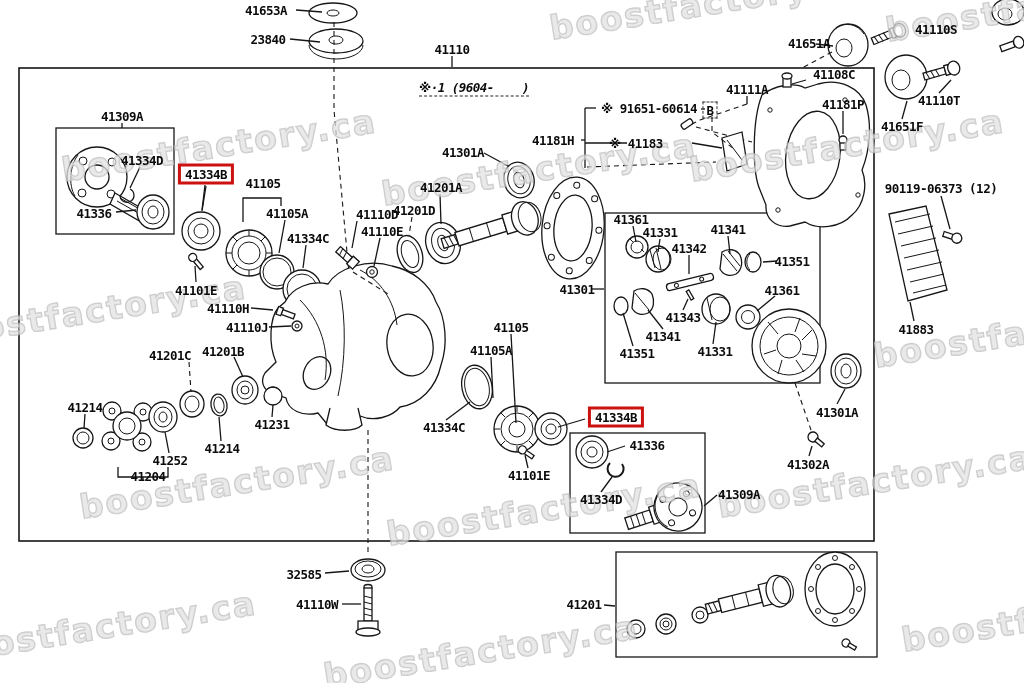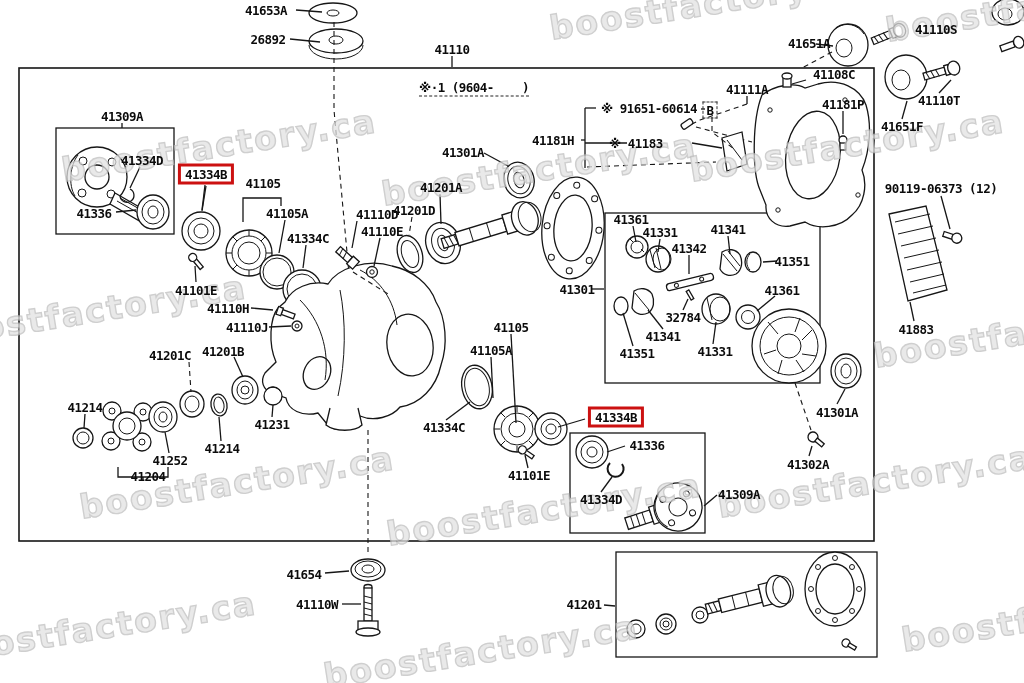--- a/index.html
+++ b/index.html
@@ -8,21 +8,21 @@
   #stage{position:absolute;inset:0;width:1024px;height:683px;}
   svg{position:absolute;left:0;top:0;}
   .ln{stroke:#161616;fill:none;stroke-width:1.3px;}
   .fw{stroke:#161616;fill:#ffffff;stroke-width:1.3px;}
   .thin{stroke-width:1px;}
   .dash{stroke:#161616;fill:none;stroke-width:1.1px;stroke-dasharray:5 4;}
   .lbl{position:absolute;transform:translate(-50%,-50%);
        font:bold 12.5px "DejaVu Sans Mono","DejaVu Sans",monospace;
        color:#0b0b0b;white-space:pre;letter-spacing:-0.5px;z-index:30;}
   .lbl.red{border:3px solid #cc1111;background:#fff;padding:0 4px;}
-  .lbl.spec{border-bottom:1.5px dashed #222;padding-bottom:1px;}
+  .lbl.spec{border-bottom:1.5px dashed #222;padding-bottom:1px;font-style:italic;}
   .lbl.bbox{border:1.5px dashed #333;padding:0 3px;}
   .wm{position:absolute;font:bold 33px "DejaVu Sans",sans-serif;letter-spacing:2px;
       color:#e2e2e2;-webkit-text-stroke:1.4px #bfbfbf;transform:rotate(-9deg);
       white-space:nowrap;z-index:20;opacity:.75;pointer-events:none;}
 </style>
 </head>
 <body>
 
 <div id="stage">
 
@@ -480,21 +480,21 @@
 <div class="wm" style="left:-70px;top:292px">boostfactory.ca</div>
 <div class="wm" style="left:872px;top:312px">boostfactory.ca</div>
 <div class="wm" style="left:78px;top:463px">boostfactory.ca</div>
 <div class="wm" style="left:385px;top:490px">boostfactory.ca</div>
 <div class="wm" style="left:716px;top:462px">boostfactory.ca</div>
 <div class="wm" style="left:-60px;top:608px">boostfactory.ca</div>
 <div class="wm" style="left:322px;top:632px">boostfactory.ca</div>
 <div class="wm" style="left:900px;top:596px">boostfactory.ca</div>
 
 <div class="lbl" style="left:266px;top:10px">41653A</div>
-<div class="lbl" style="left:268px;top:39px">26892</div>
+<div class="lbl" style="left:268px;top:39px">23840</div>
 <div class="lbl" style="left:452px;top:49px">41110</div>
 <div class="lbl spec" style="left:474px;top:88px">※·1 (9604-    )</div>
 <div class="lbl" style="left:809px;top:43px">41651A</div>
 <div class="lbl" style="left:936px;top:29px">41110S</div>
 <div class="lbl" style="left:834px;top:74px">41108C</div>
 <div class="lbl" style="left:747px;top:89px">41111A</div>
 <div class="lbl" style="left:843px;top:104px">41181P</div>
 <div class="lbl" style="left:939px;top:100px">41110T</div>
 <div class="lbl" style="left:902px;top:126px">41651F</div>
 <div class="lbl" style="left:649px;top:108px">※ 91651-60614</div>
@@ -515,21 +515,21 @@
 <div class="lbl" style="left:463px;top:152px">41301A</div>
 <div class="lbl" style="left:941px;top:188px">90119-06373 (12)</div>
 <div class="lbl" style="left:916px;top:329px">41883</div>
 <div class="lbl" style="left:631px;top:219px">41361</div>
 <div class="lbl" style="left:660px;top:232px">41331</div>
 <div class="lbl" style="left:689px;top:248px">41342</div>
 <div class="lbl" style="left:728px;top:229px">41341</div>
 <div class="lbl" style="left:792px;top:261px">41351</div>
 <div class="lbl" style="left:782px;top:290px">41361</div>
 <div class="lbl" style="left:577px;top:289px">41301</div>
-<div class="lbl" style="left:683px;top:317px">32784</div>
+<div class="lbl" style="left:683px;top:317px">41343</div>
 <div class="lbl" style="left:663px;top:336px">41341</div>
 <div class="lbl" style="left:637px;top:353px">41351</div>
 <div class="lbl" style="left:715px;top:351px">41331</div>
 <div class="lbl" style="left:837px;top:412px">41301A</div>
 <div class="lbl" style="left:808px;top:464px">41302A</div>
 <div class="lbl" style="left:196px;top:290px">41101E</div>
 <div class="lbl" style="left:228px;top:308px">41110H</div>
 <div class="lbl" style="left:247px;top:327px">41110J</div>
 <div class="lbl" style="left:170px;top:355px">41201C</div>
 <div class="lbl" style="left:223px;top:351px">41201B</div>
@@ -539,17 +539,17 @@
 <div class="lbl" style="left:170px;top:460px">41252</div>
 <div class="lbl" style="left:148px;top:476px">41204</div>
 <div class="lbl" style="left:511px;top:327px">41105</div>
 <div class="lbl" style="left:491px;top:350px">41105A</div>
 <div class="lbl" style="left:444px;top:427px">41334C</div>
 <div class="lbl red" style="left:616px;top:417px">41334B</div>
 <div class="lbl" style="left:529px;top:475px">41101E</div>
 <div class="lbl" style="left:647px;top:445px">41336</div>
 <div class="lbl" style="left:601px;top:499px">41334D</div>
 <div class="lbl" style="left:739px;top:494px">41309A</div>
-<div class="lbl" style="left:304px;top:574px">41654</div>
+<div class="lbl" style="left:304px;top:574px">32585</div>
 <div class="lbl" style="left:317px;top:604px">41110W</div>
 <div class="lbl" style="left:584px;top:604px">41201</div>
 
 </div>
 
 </body></html>

